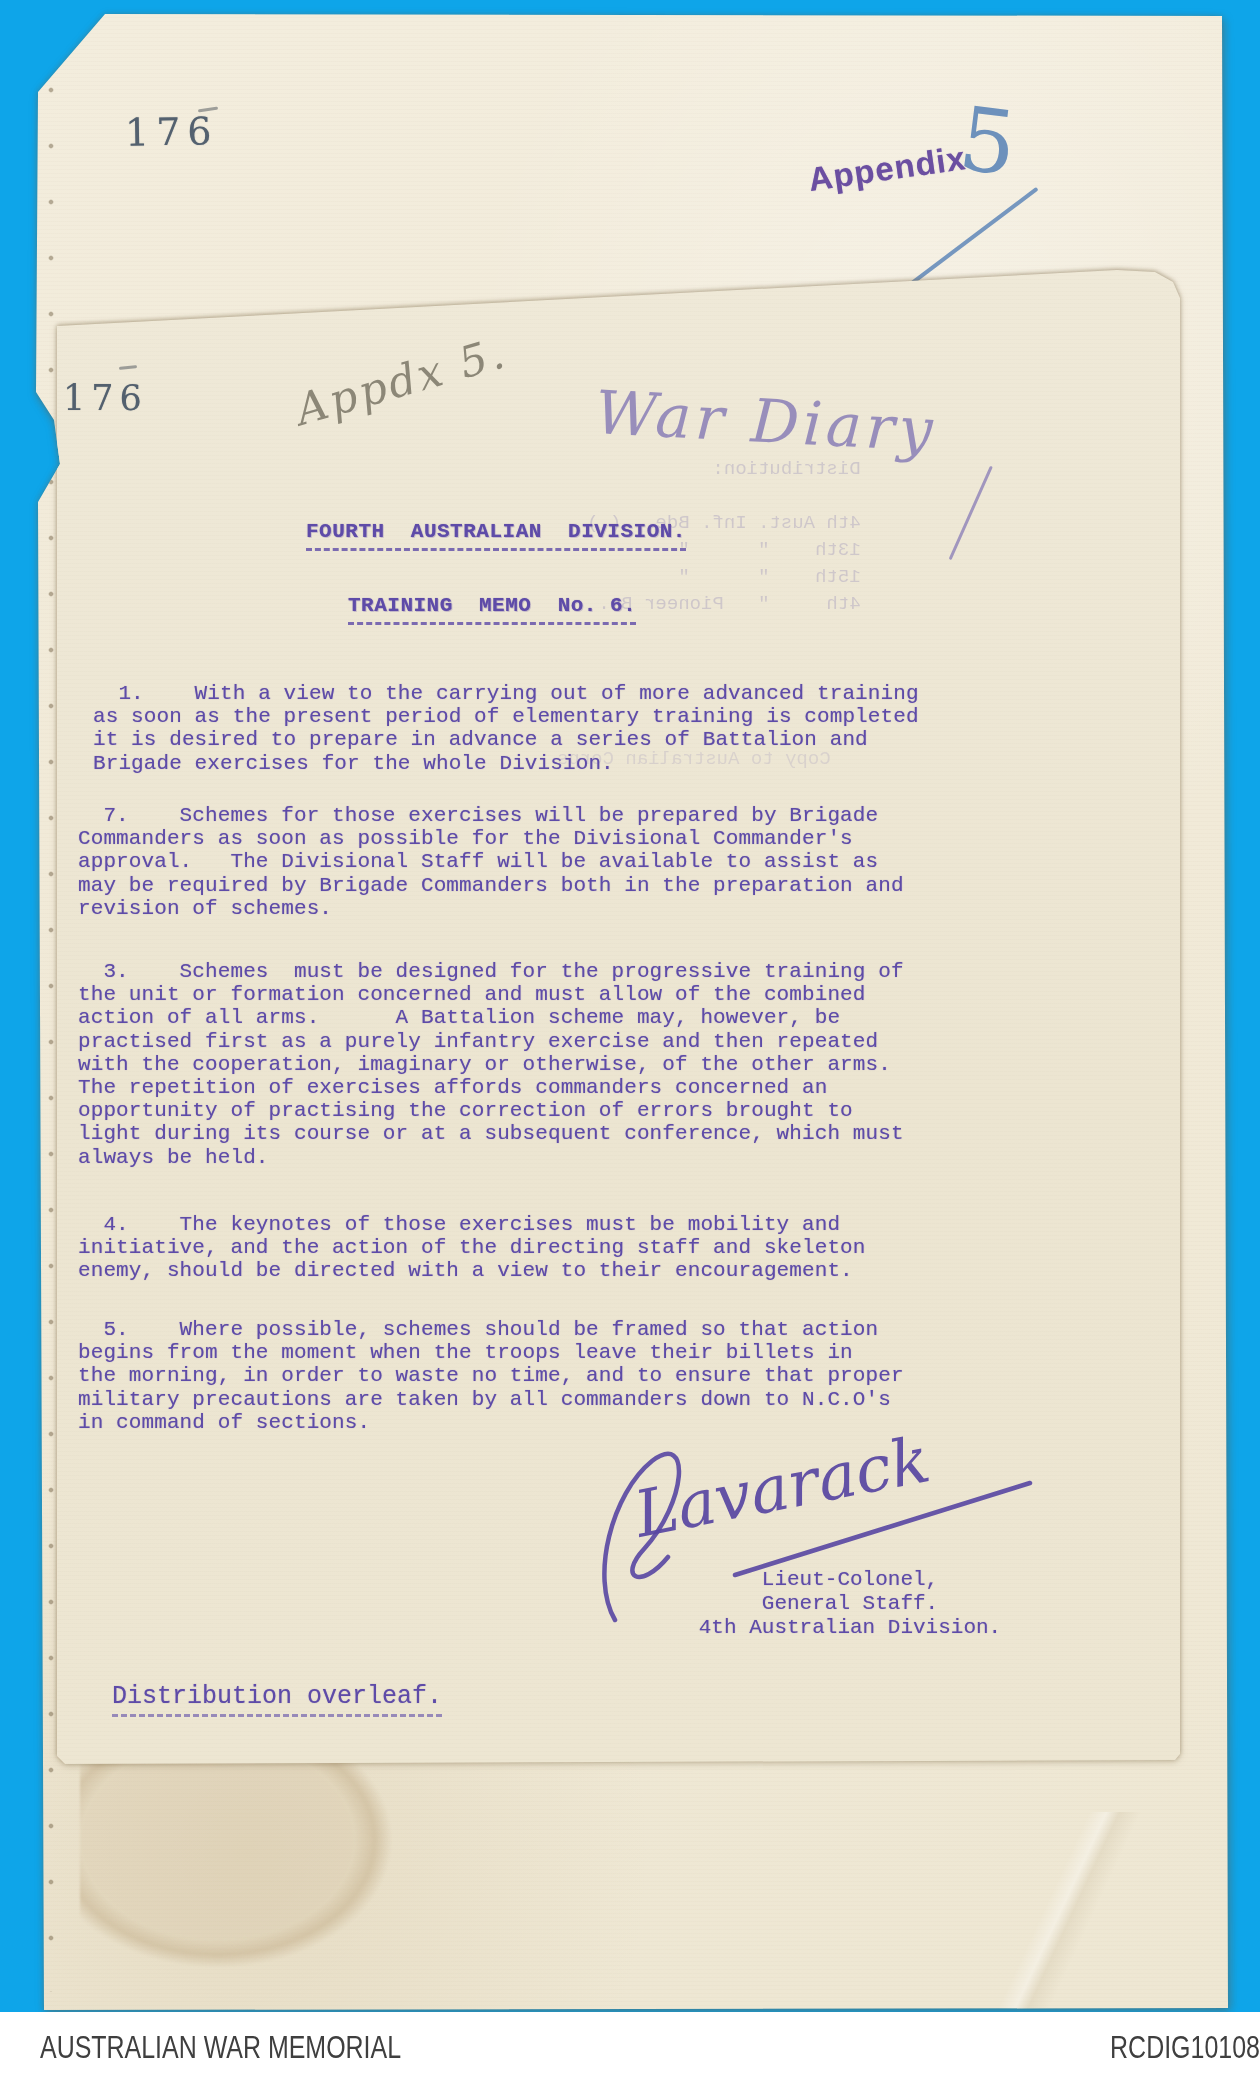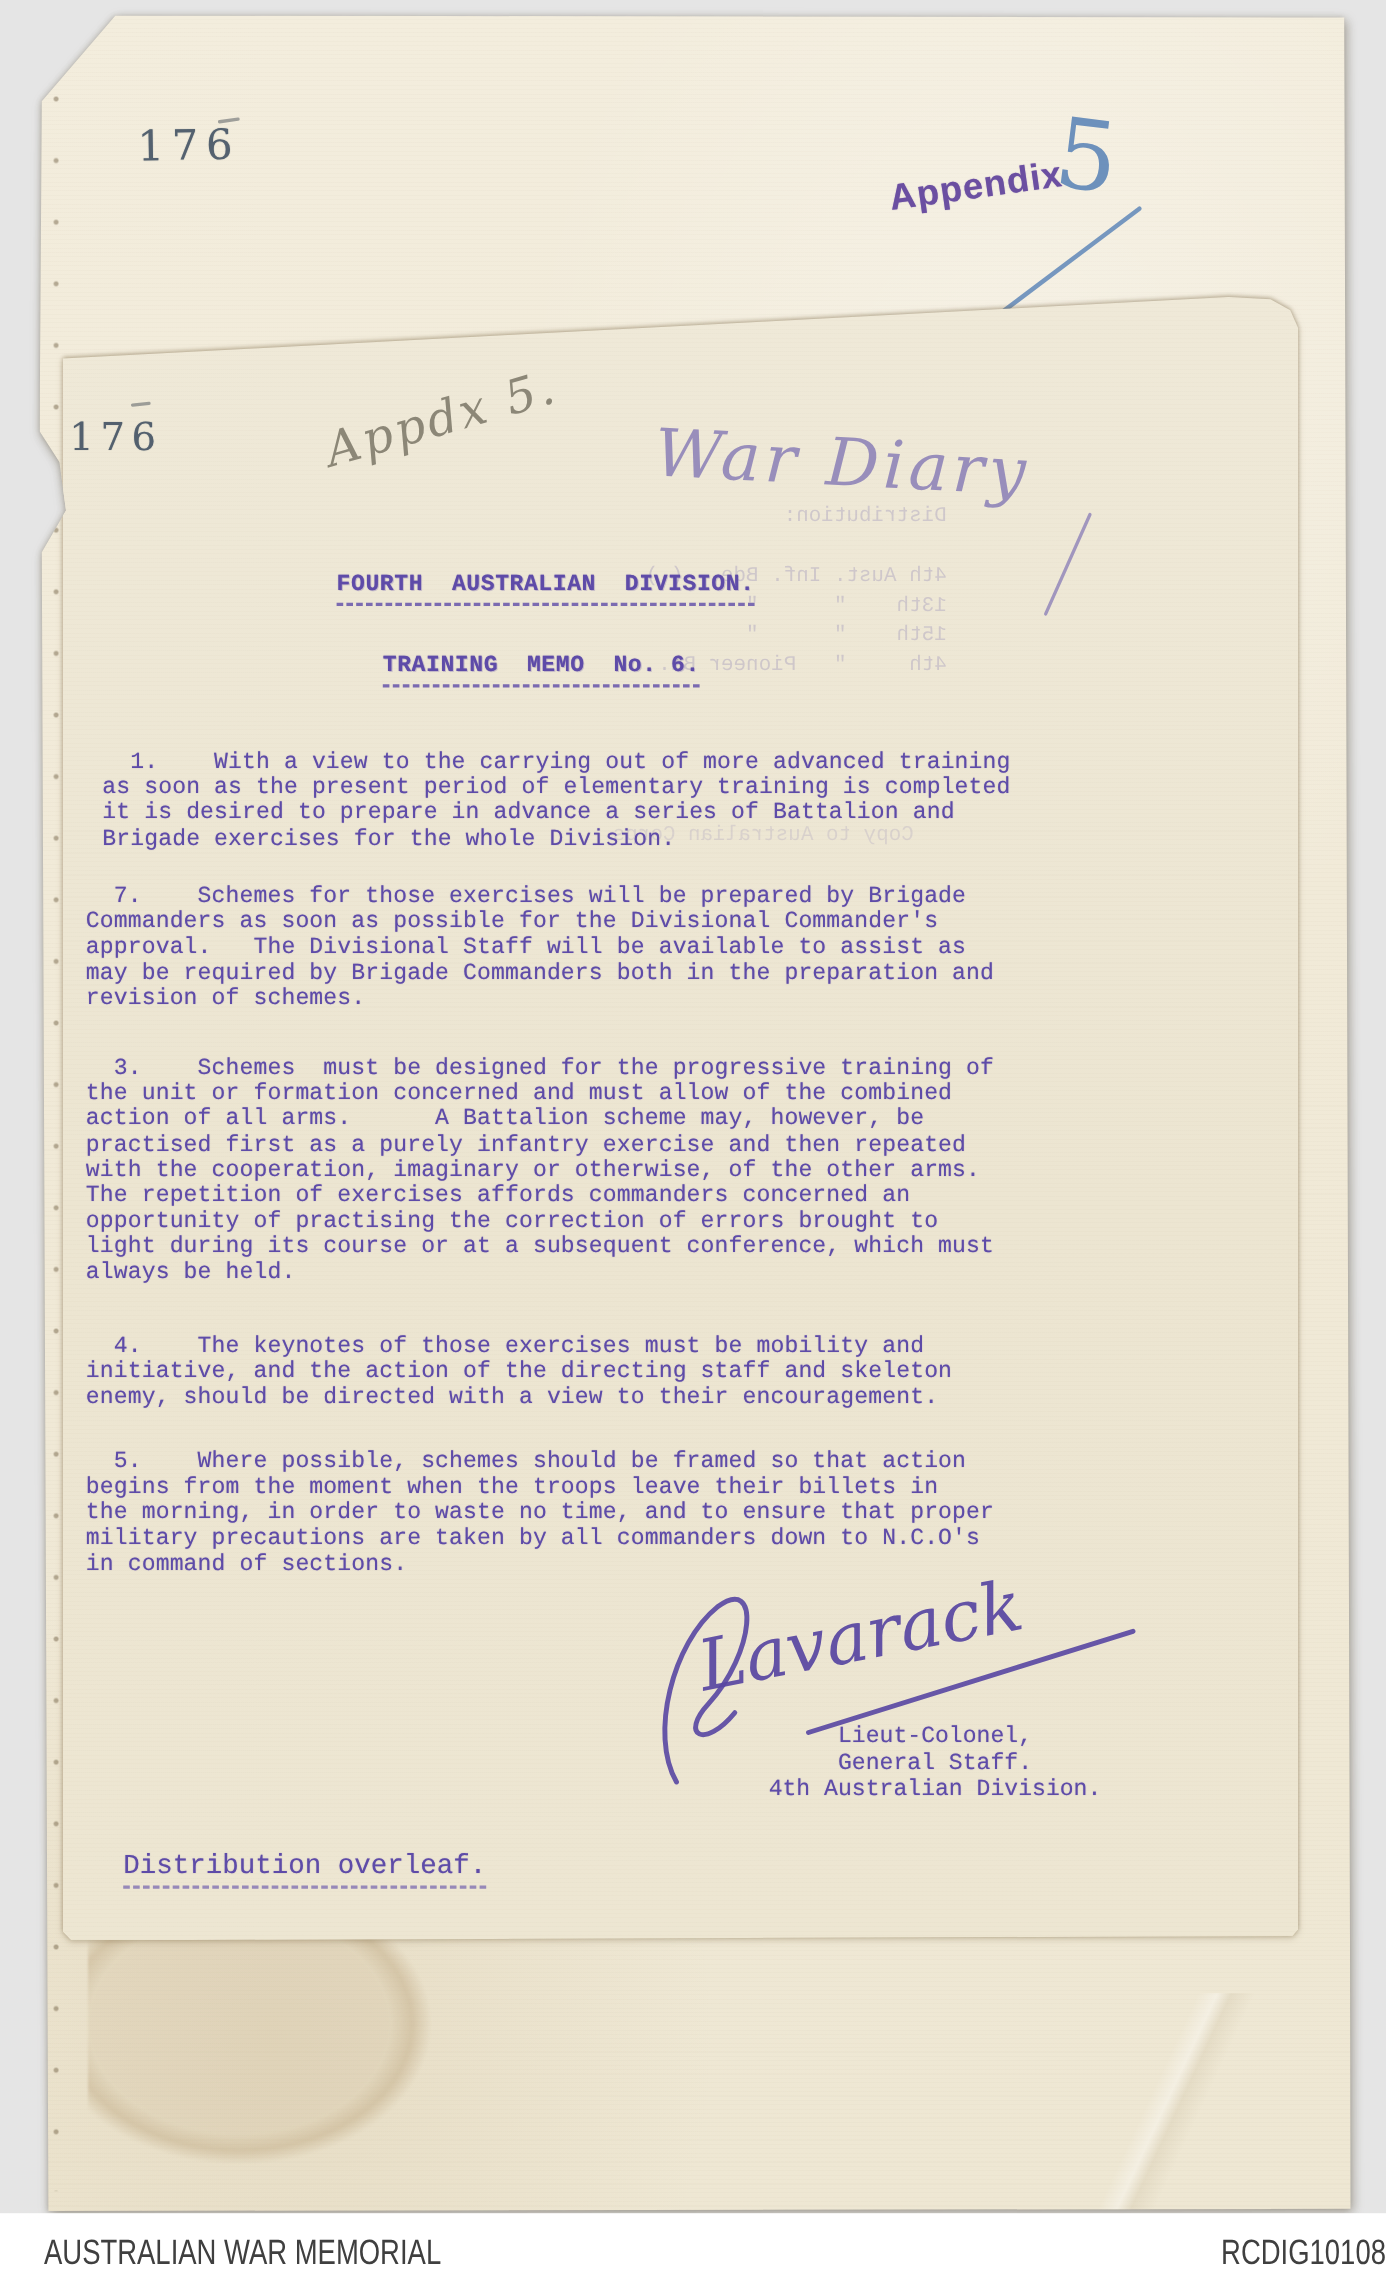--- a/index.html
+++ b/index.html
@@ -1,16 +1,16 @@
 <!DOCTYPE html>
 <html><head>
 <meta charset="utf-8">
 <style>
   html,body{margin:0;padding:0;background:#fbfbfa;}
-  .canvas{position:relative;width:1260px;height:2082px;background:#e5e5e5;overflow:hidden;
+  .canvas{position:relative;width:1260px;height:2082px;background:#0ea5e9;overflow:hidden;
           font-family:"Liberation Sans",sans-serif;}
 
   
   .outer-wrap{position:absolute;left:30px;top:12px;width:1198px;height:1998px;
               filter:drop-shadow(2px 3px 5px rgba(100,90,70,.45)) drop-shadow(-1px 0 2px rgba(100,90,70,.25));}
   .outer-sheet{position:absolute;left:0;top:0;width:1198px;height:1998px;
     background:
       radial-gradient(ellipse 55% 40% at 75% 18%, rgba(255,255,255,.28), transparent 70%),
       radial-gradient(ellipse 45% 30% at 18% 92%, rgba(196,174,132,.20), transparent 75%),
       repeating-linear-gradient(0deg, rgba(120,100,70,.022) 0 1px, transparent 1px 4px),

